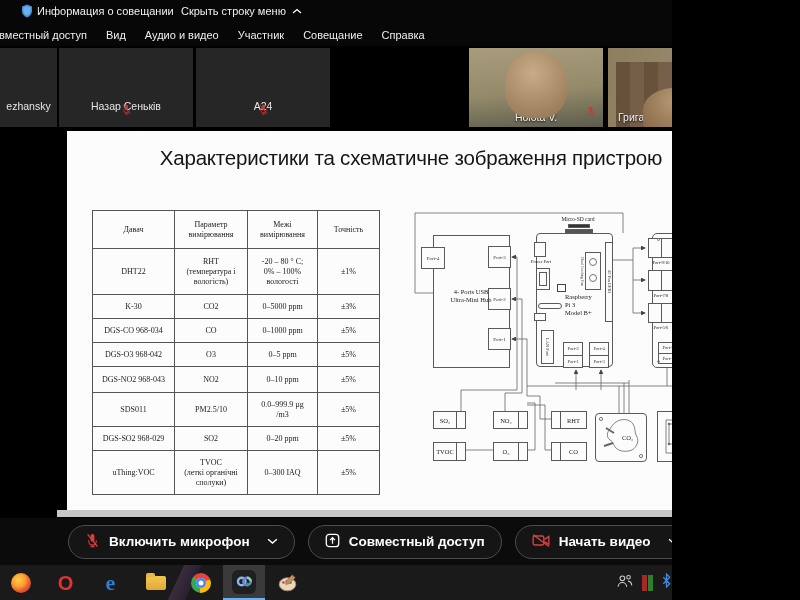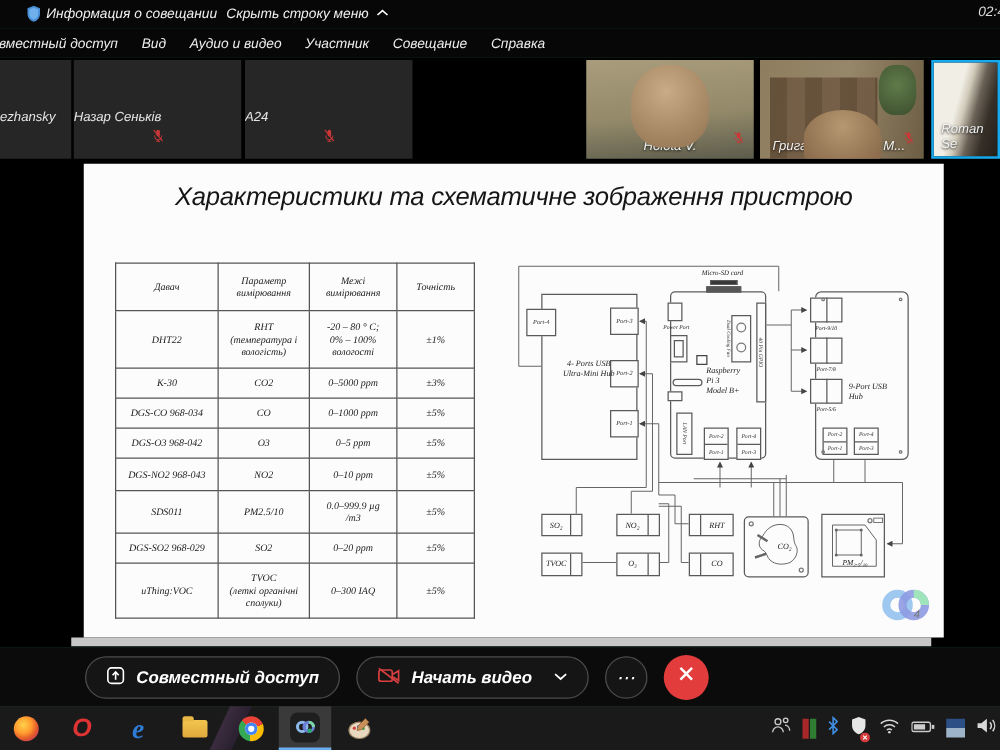--- a/index.html
+++ b/index.html
@@ -1,37 +1,37 @@
 <!DOCTYPE html>
 <html><head>
 <meta charset="utf-8">
 <style>
   html,body{margin:0;padding:0;background:#000;}
   *{box-sizing:border-box;}
-  .screen{position:relative;width:800px;height:600px;background:#14532d;overflow:hidden;
-          font-family:"Liberation Sans",sans-serif;color:#eee;font-style:italic;}
+  .screen{position:relative;width:672px;height:600px;background:#0ea5e9;overflow:hidden;
+          font-family:"Liberation Sans",sans-serif;color:#eee;}
 
   
   .titlebar{position:absolute;left:0;top:0;width:800px;height:23px;background:#070707;}
   .titlebar .shield{position:absolute;left:21px;top:4px;}
   .meeting-info{position:absolute;left:37px;top:5px;font-size:11px;color:#f0f0f0;}
   .hide-menu{position:absolute;left:181px;top:5px;font-size:11px;color:#f0f0f0;cursor:default;}
   .hide-menu svg{margin-left:6px;vertical-align:1px;}
   .clock{position:absolute;right:-4px;top:4px;font-size:11px;color:#ddd;}
 
   
   .menubar{position:absolute;left:0;top:23px;width:800px;height:23px;background:#070707;
            display:flex;align-items:center;gap:19px;font-size:11px;color:#eee;}
   .menubar span{white-space:nowrap;}
   .menubar span:first-child{margin-left:-7px;}
 
   
   .strip{position:absolute;left:0;top:46px;width:800px;height:82px;background:#000;}
   .tile{position:absolute;top:2px;height:79px;background:#262626;overflow:hidden;}
-  .tile .cname{position:absolute;left:0;right:0;top:40px;text-align:left;font-size:10.5px;color:#e6e6e6;}
+  .tile .cname{position:absolute;left:0;right:0;top:52px;text-align:center;font-size:10.5px;color:#e6e6e6;}
   .tile .bname{position:absolute;left:0;right:0;bottom:4px;text-align:center;font-size:10.5px;color:#f2f2f2;
                text-shadow:0 1px 2px rgba(0,0,0,.9);}
   .tile .mic-c{position:absolute;left:0;right:0;bottom:7px;text-align:center;}
   .tile .mic-r{position:absolute;right:7px;bottom:6px;}
   .t1{left:0;width:57px;}
   .t2{left:59px;width:134px;}
   .t3{left:196px;width:134px;padding-left:36px;}
   .t4{left:333px;width:131px;background:linear-gradient(160deg,#93a083 0%,#76846a 45%,#4e584a 100%);}
   .t4::after{content:"";position:absolute;left:50%;top:8px;width:54px;height:60px;transform:translateX(-50%);
              border-radius:48% 48% 42% 42%;background:radial-gradient(circle at 45% 35%,#cdb08a,#a2805e 80%);}
@@ -433,20 +433,37 @@
           </svg>
       </span>
       <span class="page-num">4</span>
     </div>
     <div class="slide-strip"></div>
   </div>
 
   <div class="controlbar">
     <div class="pill">
       <span>
+        <svg width="15" height="17" viewBox="0 0 14 14">
+            <rect x="5.2" y="1" width="3.6" height="7" rx="1.8" fill="#d84040"></rect>
+            <path d="M3.5 6.8v1a3.5 3.5 0 0 0 7 0v-1" stroke="#d84040" fill="none"></path>
+            <line x1="7" y1="11.3" x2="7" y2="12.6" stroke="#d84040"></line>
+            <line x1="5" y1="12.8" x2="9" y2="12.8" stroke="#d84040"></line>
+            <line x1="2.5" y1="1.2" x2="11.5" y2="12.6" stroke="#d84040" stroke-width="1.2"></line>
+          </svg>
+      </span>
+      <span>Включить микрофон</span>
+      <span class="chev">
+        <svg width="11" height="7" viewBox="0 0 10 6">
+            <path d="M1 1l4 3.5L9 1" stroke="#fff" stroke-width="1.3" fill="none"></path>
+          </svg>
+      </span>
+    </div>
+    <div class="pill">
+      <span>
         <svg width="15" height="15" viewBox="0 0 14 14">
             <rect x="1.2" y="1.2" width="11.6" height="11.6" rx="2.8" fill="none" stroke="#fff" stroke-width="1.2"></rect>
             <path d="M7 10V4.6M4.7 6.7L7 4.3l2.3 2.4" stroke="#fff" fill="none" stroke-width="1.2"></path>
           </svg>
       </span>
       <span>Совместный доступ</span>
     </div>
     <div class="pill">
       <span>
         <svg width="18" height="15" viewBox="0 0 16 12">

